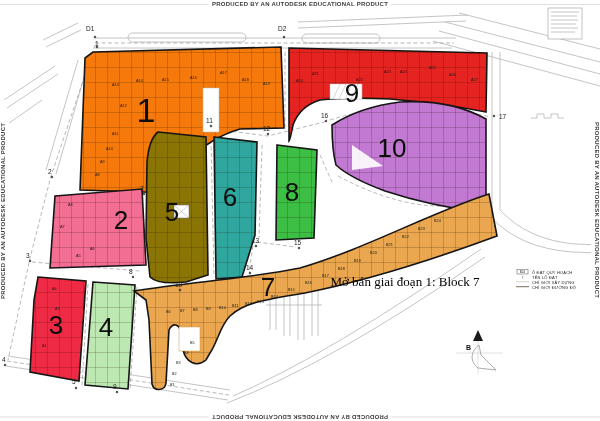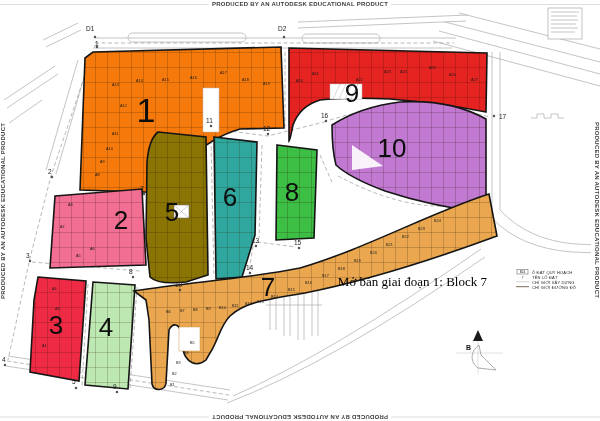--- a/index.html
+++ b/index.html
@@ -19,21 +19,21 @@
   .lgtext{font:4px "Liberation Sans",sans-serif;fill:#222;letter-spacing:.2px;}
   .lgsym{font:3px "Liberation Sans",sans-serif;fill:#222;text-anchor:middle;}
   .pier{fill:none;stroke:#adadad;stroke-width:0.7;}
   .wm{position:absolute;font:700 6px "Liberation Sans",sans-serif;color:#3c3c3c;
       letter-spacing:.25px;white-space:nowrap;}
   .wm-top{top:1px;left:0;right:0;text-align:center;}
   .wm-bottom{bottom:1px;left:0;right:0;text-align:center;transform:rotate(180deg);}
   .wm-left{left:0;top:0;bottom:0;width:9px;writing-mode:vertical-rl;transform:rotate(180deg);text-align:center;}
   .wm-right{right:0;top:0;bottom:0;width:9px;writing-mode:vertical-rl;text-align:center;}
   .wm span{background:#fff;padding:0 3px;}
-  #title{position:absolute;left:323px;top:274px;width:164px;text-align:right;
+  #title{position:absolute;left:323px;top:274px;width:164px;text-align:center;
          font:13px "Liberation Serif",serif;color:#000;}
 </style>
 </head>
 <body>
 
 <div id="stage">
 
 <svg width="600" height="421" viewBox="0 0 600 421">
   <defs>
     <pattern id="pl" width="12" height="15" patternUnits="userSpaceOnUse">

